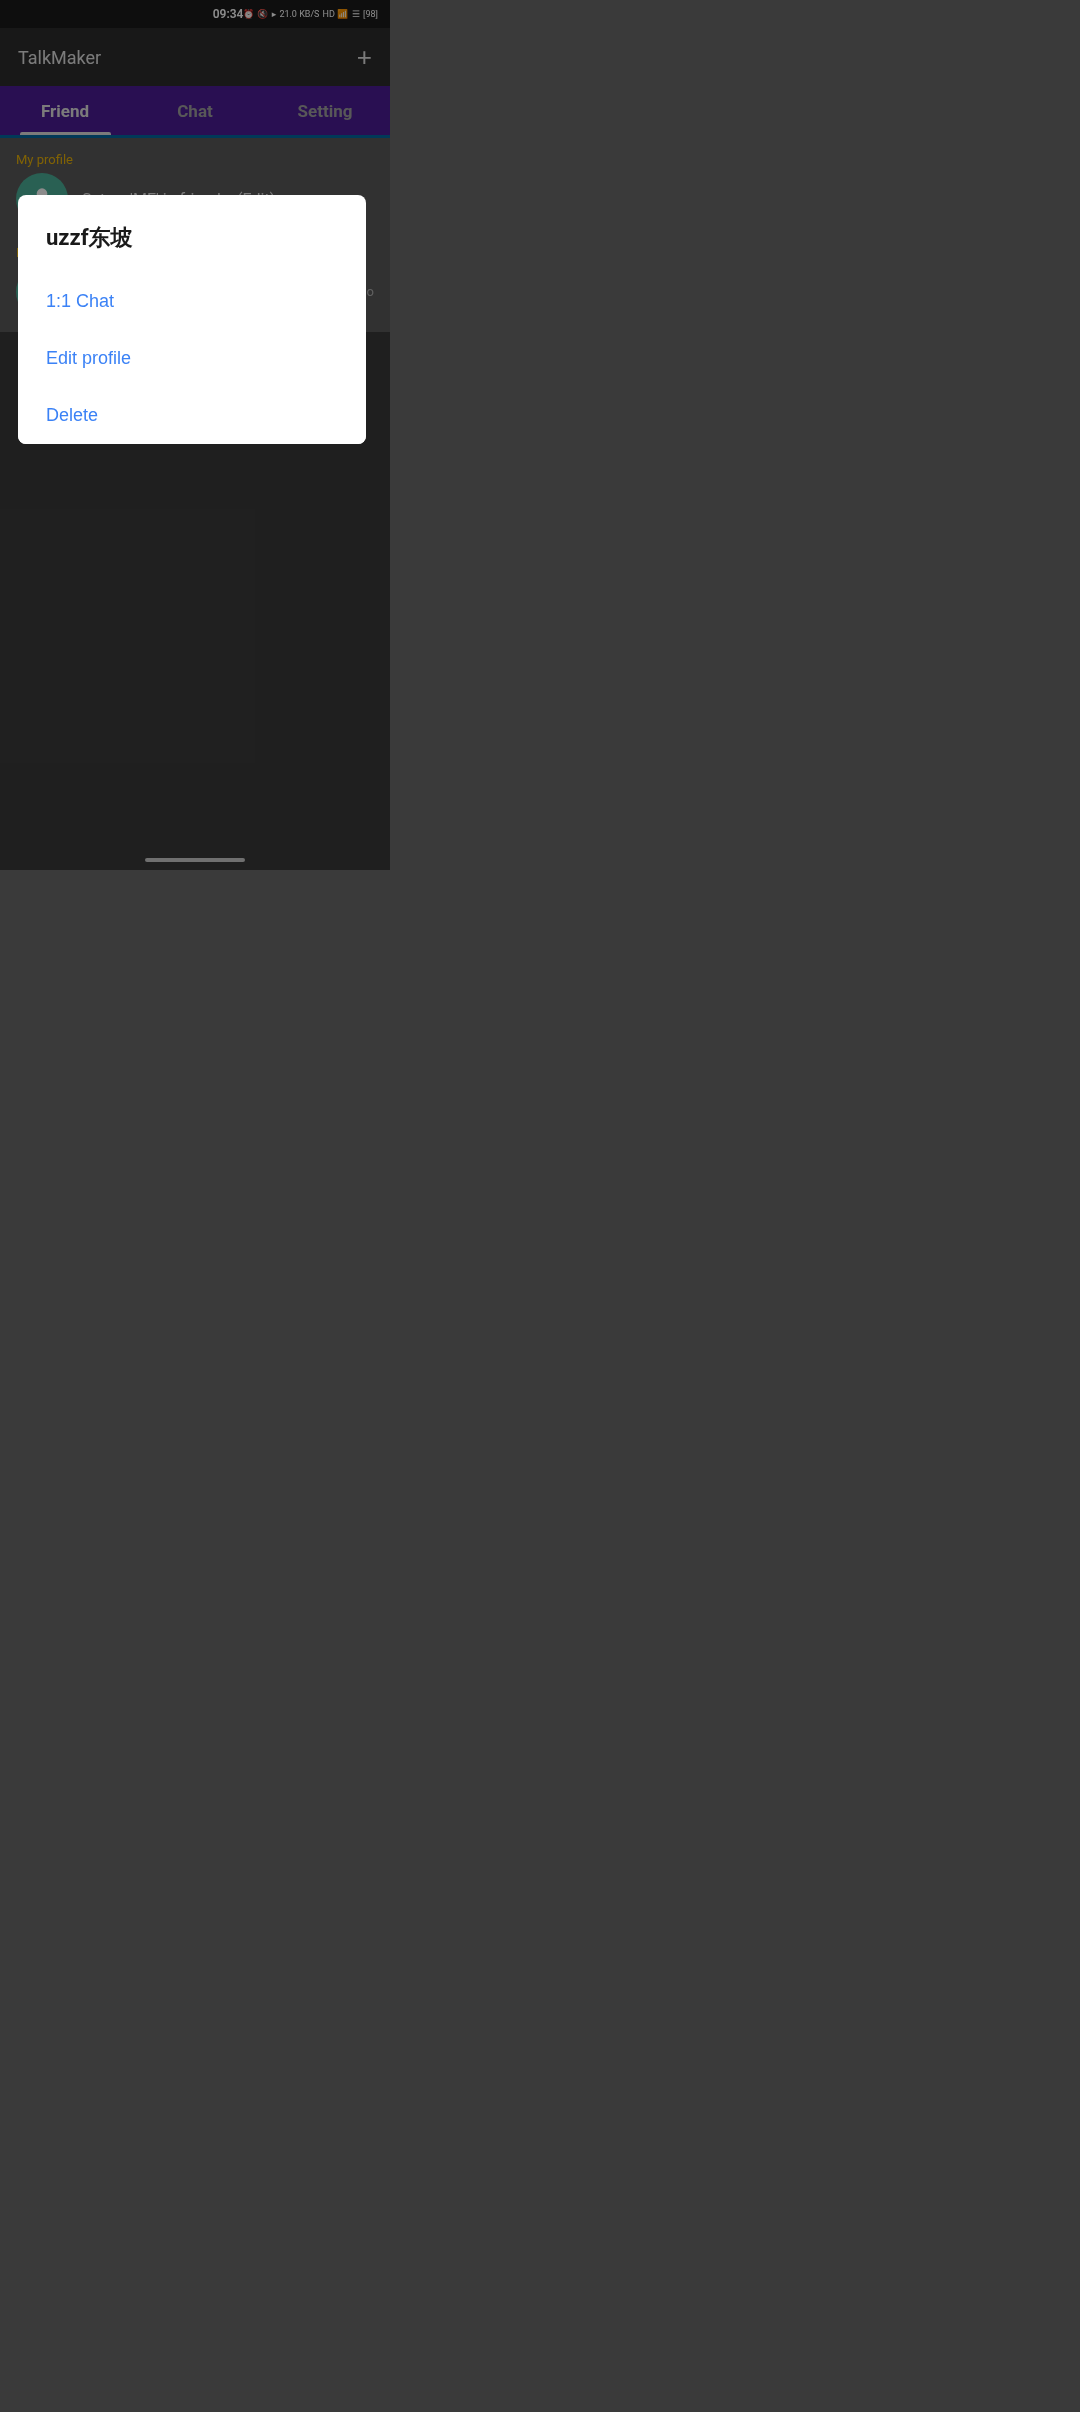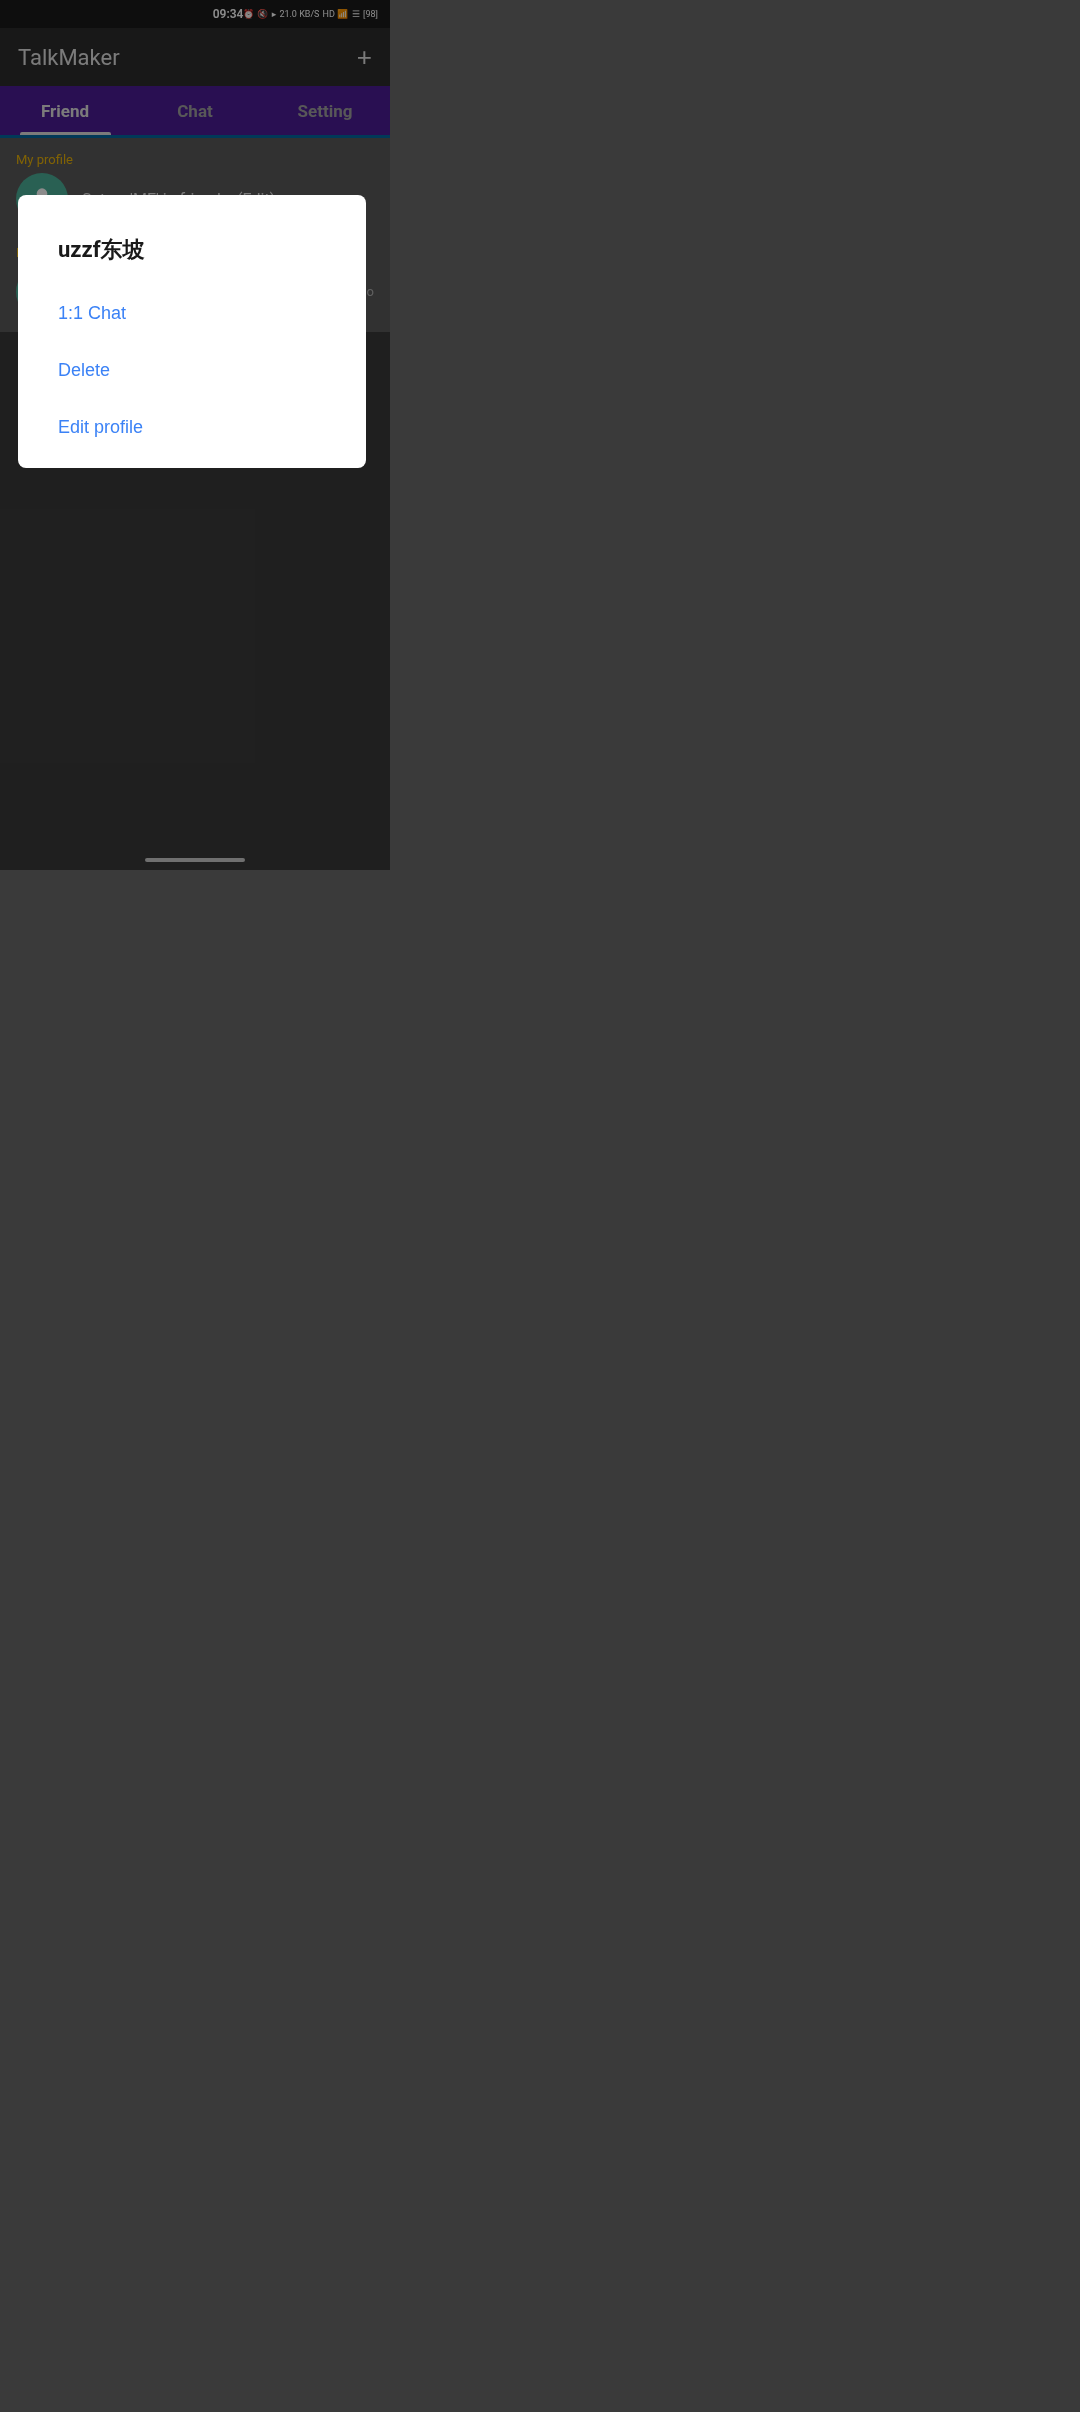--- a/index.html
+++ b/index.html
@@ -47,21 +47,21 @@
       background: #2c2c2c;
       height: 58px;
       display: flex;
       align-items: center;
       justify-content: space-between;
       padding: 0 18px;
       color: white;
     }
 
     .app-title {
-      font-size: 22px;
+      font-size: 18px;
       font-weight: 400;
       color: #e0e0e0;
     }
 
     .add-button {
       color: #e0e0e0;
       font-size: 26px;
       font-weight: 300;
       background: none;
       border: none;
@@ -177,21 +177,21 @@
 
     
     .dialog {
       position: absolute;
       top: 195px;
       left: 18px;
       right: 24px;
       background: white;
       border-radius: 8px;
       z-index: 20;
-      padding: 12px;
+      padding: 0;
       overflow: hidden;
     }
 
     .dialog-title {
       font-size: 22px;
       font-weight: 700;
       padding: 28px 28px 20px 28px;
       color: #1a1a1a;
     }
 
@@ -277,17 +277,17 @@
     <span class="friend-name">Help</span>
     <span class="friend-preview">안녕하세요. Hello</span>
   </div>
 </div>
 
 <div class="overlay"></div>
 
 <div class="dialog">
   <div class="dialog-title">uzzf东坡</div>
   <button class="dialog-item">1:1 Chat</button>
+  <button class="dialog-item">Edit profile</button>
   <button class="dialog-item">Delete</button>
-  <button class="dialog-item">Edit profile</button>
 </div>
 
 <div class="home-indicator"></div>
 
 </body></html>

